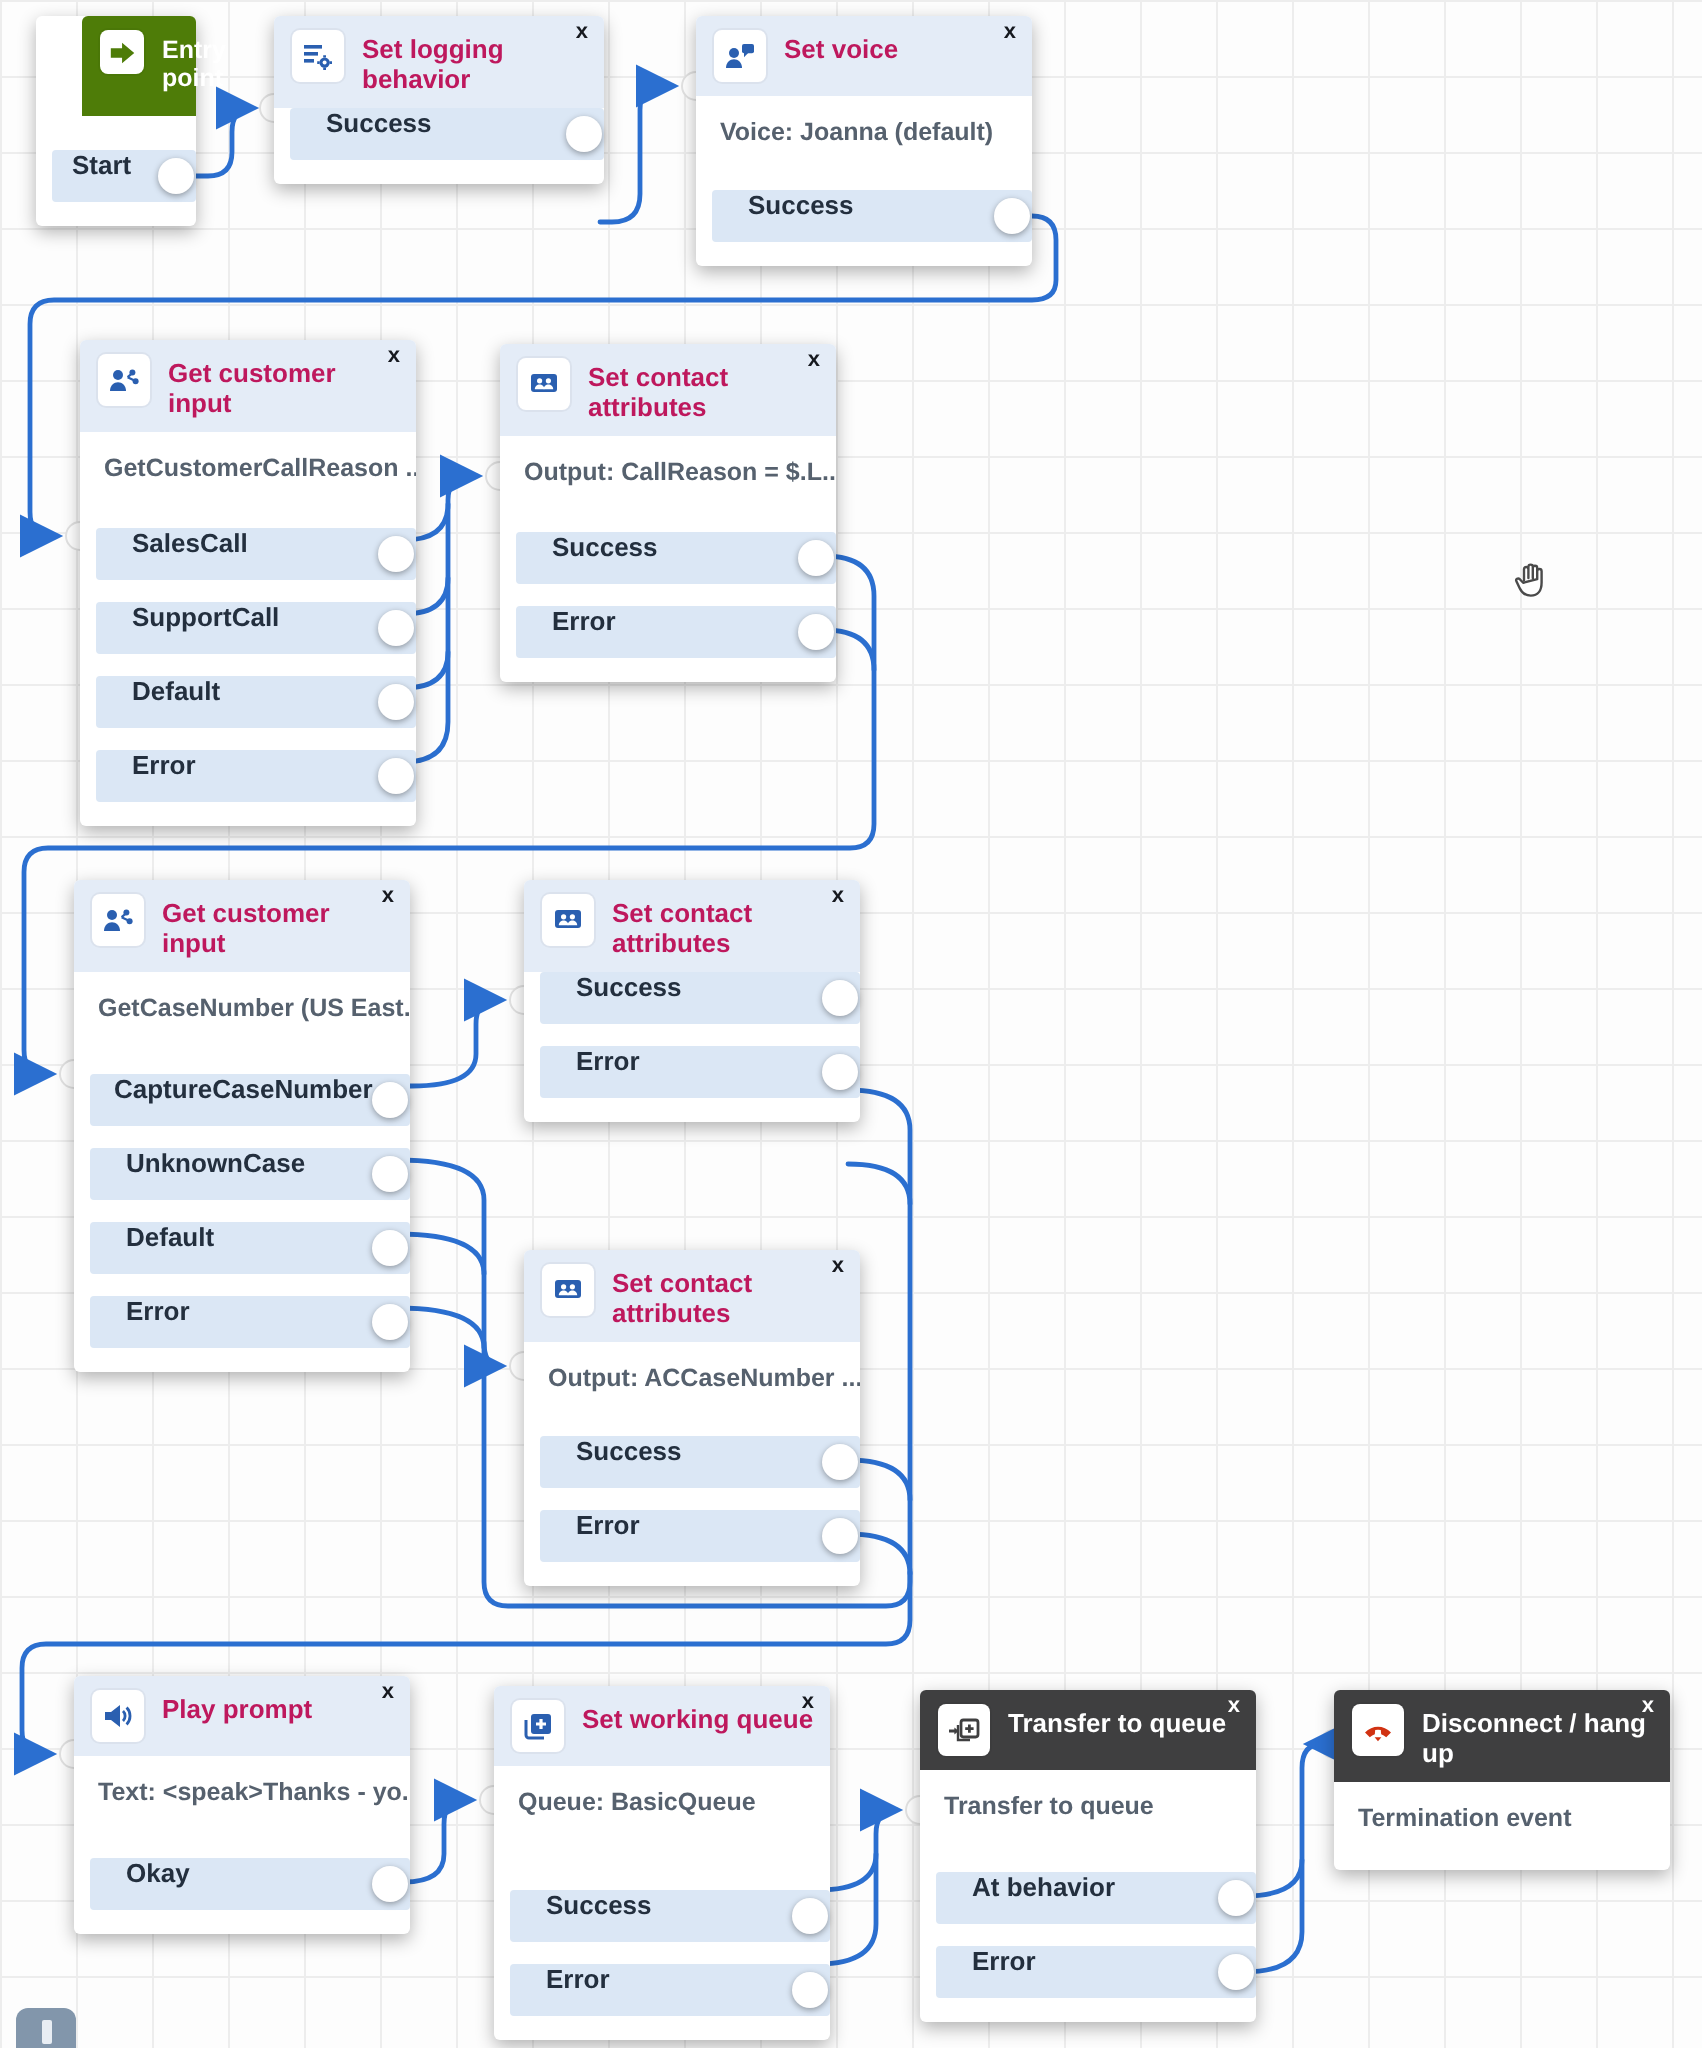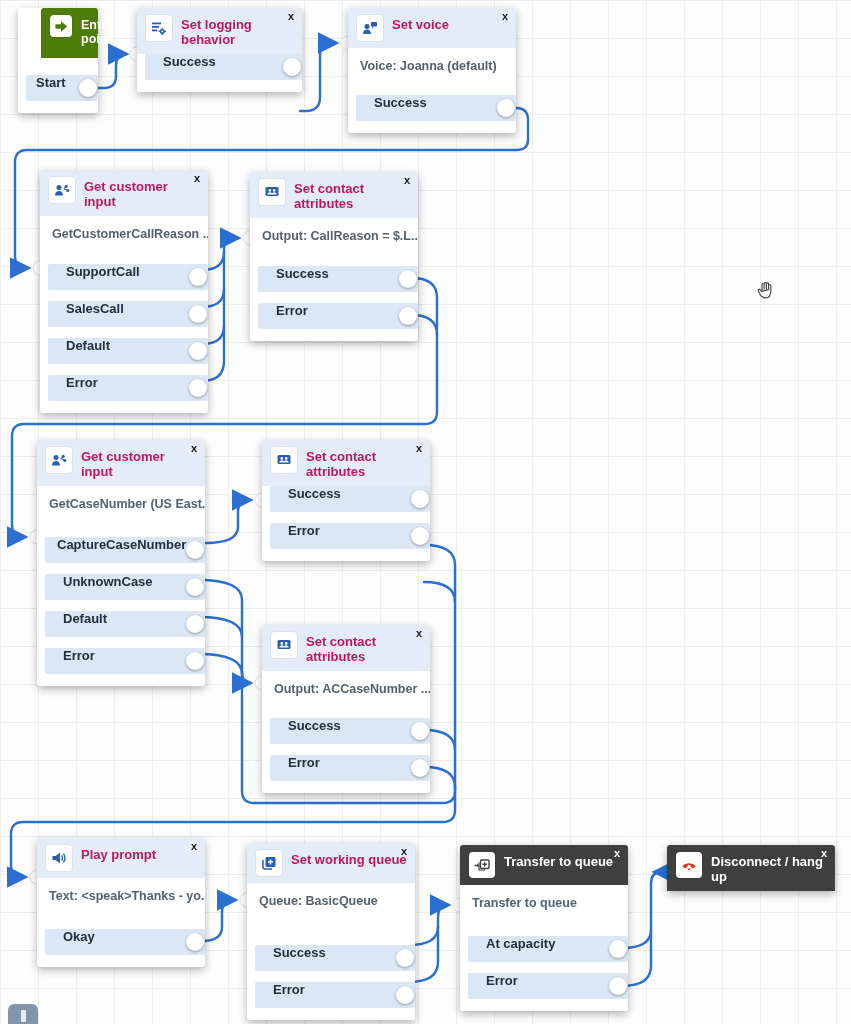--- a/index.html
+++ b/index.html
@@ -195,25 +195,25 @@
             <circle cx="13.8" cy="8.6" r="1.5"></circle>
             <path d="M9.8 6.6l2.4-2M9.8 6.6l3.4 1.6" stroke="#2a5fb0" stroke-width="1.1" fill="none"></path>
           </svg>
       </span>
       <span class="title">Get customer input</span>
       <span class="close">x</span>
     </div>
     <div class="body" style="height:48px;">GetCustomerCallReason ...</div>
     <div class="outs">
       <div class="out">
+        <span>SalesCall</span>
+        <span class="dot"></span>
+      </div>
+      <div class="out">
         <span>SupportCall</span>
-        <span class="dot"></span>
-      </div>
-      <div class="out">
-        <span>SalesCall</span>
         <span class="dot"></span>
       </div>
       <div class="out">
         <span>Default</span>
         <span class="dot"></span>
       </div>
       <div class="out">
         <span>Error</span>
         <span class="dot"></span>
       </div>
@@ -390,41 +390,42 @@
             <path d="M10.7 5.2v4.2M8.6 7.3h4.2" stroke="#3f3f40" stroke-width="1.4"></path>
             <path d="M5 5.5v7.5h6" stroke="#3f3f40" stroke-width="1.2" fill="none"></path>
           </svg>
       </span>
       <span class="title">Transfer to queue</span>
       <span class="close">x</span>
     </div>
     <div class="body" style="height:51px;">Transfer to queue</div>
     <div class="outs">
       <div class="out">
-        <span>At capacity</span>
+        <span>At behavior</span>
         <span class="dot"></span>
       </div>
       <div class="out">
         <span>Error</span>
         <span class="dot"></span>
       </div>
     </div>
   </div>
 
   <div class="node dark" style="left:667px;top:845px;">
     <div class="hdr" style="min-height:46px;">
       <span class="chip">
         <svg width="16" height="16" viewBox="0 0 16 16" fill="#d13212">
             <path d="M1.5 9.2C5.2 5.4 10.8 5.4 14.5 9.2l-2.4 2.4c-.8-.7-1.6-1.2-2.5-1.5l-.2-2.1a7.6 7.6 0 00-2.8 0l-.2 2.1c-.9.3-1.7.8-2.5 1.5z"></path>
             <path d="M8 13.6l-1.7-2h3.4z"></path>
           </svg>
       </span>
       <span class="title">Disconnect / hang up</span>
       <span class="close">x</span>
     </div>
+    <div class="body" style="height:44px;">Termination event</div>
   </div>
 
   <div class="cursor">
     <svg width="20" height="22" viewBox="0 0 20 22">
       <path d="M6 10V4.6a1.1 1.1 0 012.2 0V9 M8.2 9V3.4a1.1 1.1 0 012.2 0V9 M10.4 9V4a1.1 1.1 0 012.2 0v5.4 M12.6 9.6V5.6a1.1 1.1 0 012.2 0v5.6c0 4-1.8 6.6-5.4 6.6-3 0-4.6-1.6-5.6-3.8l-1.6-3.4c-.5-1 .8-1.9 1.7-1l1.7 1.8z" fill="#ffffff" stroke="#4a4a4a" stroke-width="1.2" stroke-linejoin="round" stroke-linecap="round"></path>
     </svg>
   </div>
 
   <div class="corner-widget">
     <div class="bar"></div>

